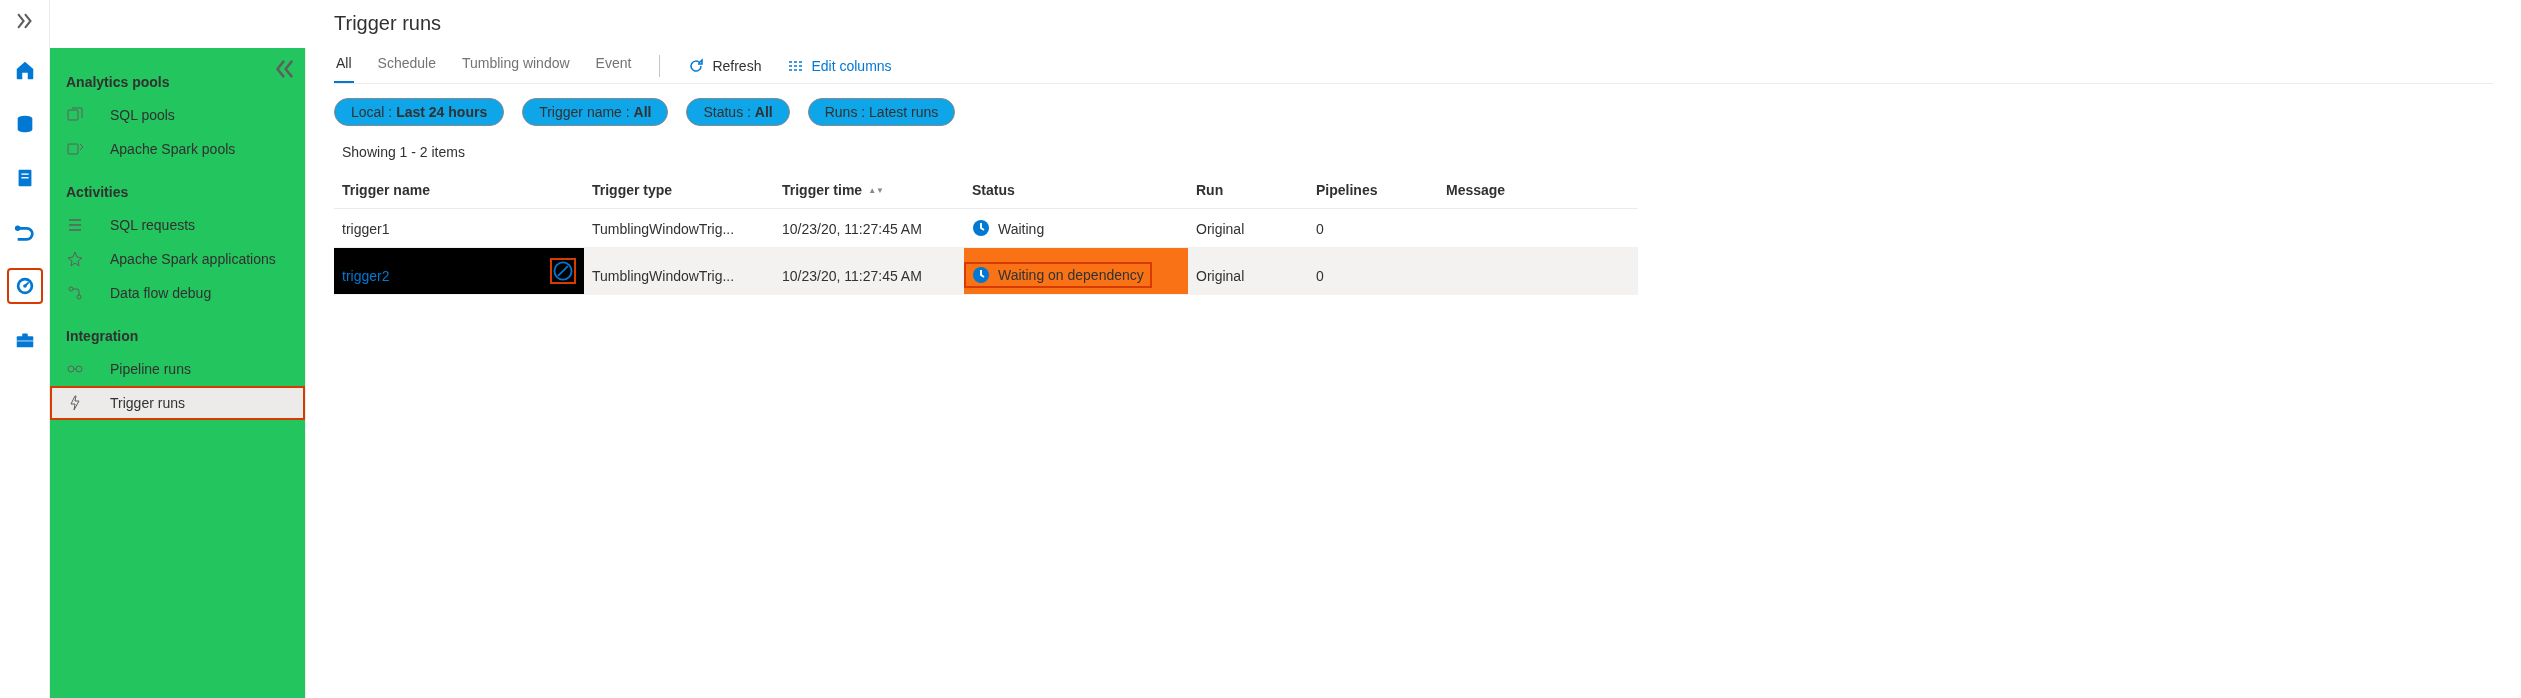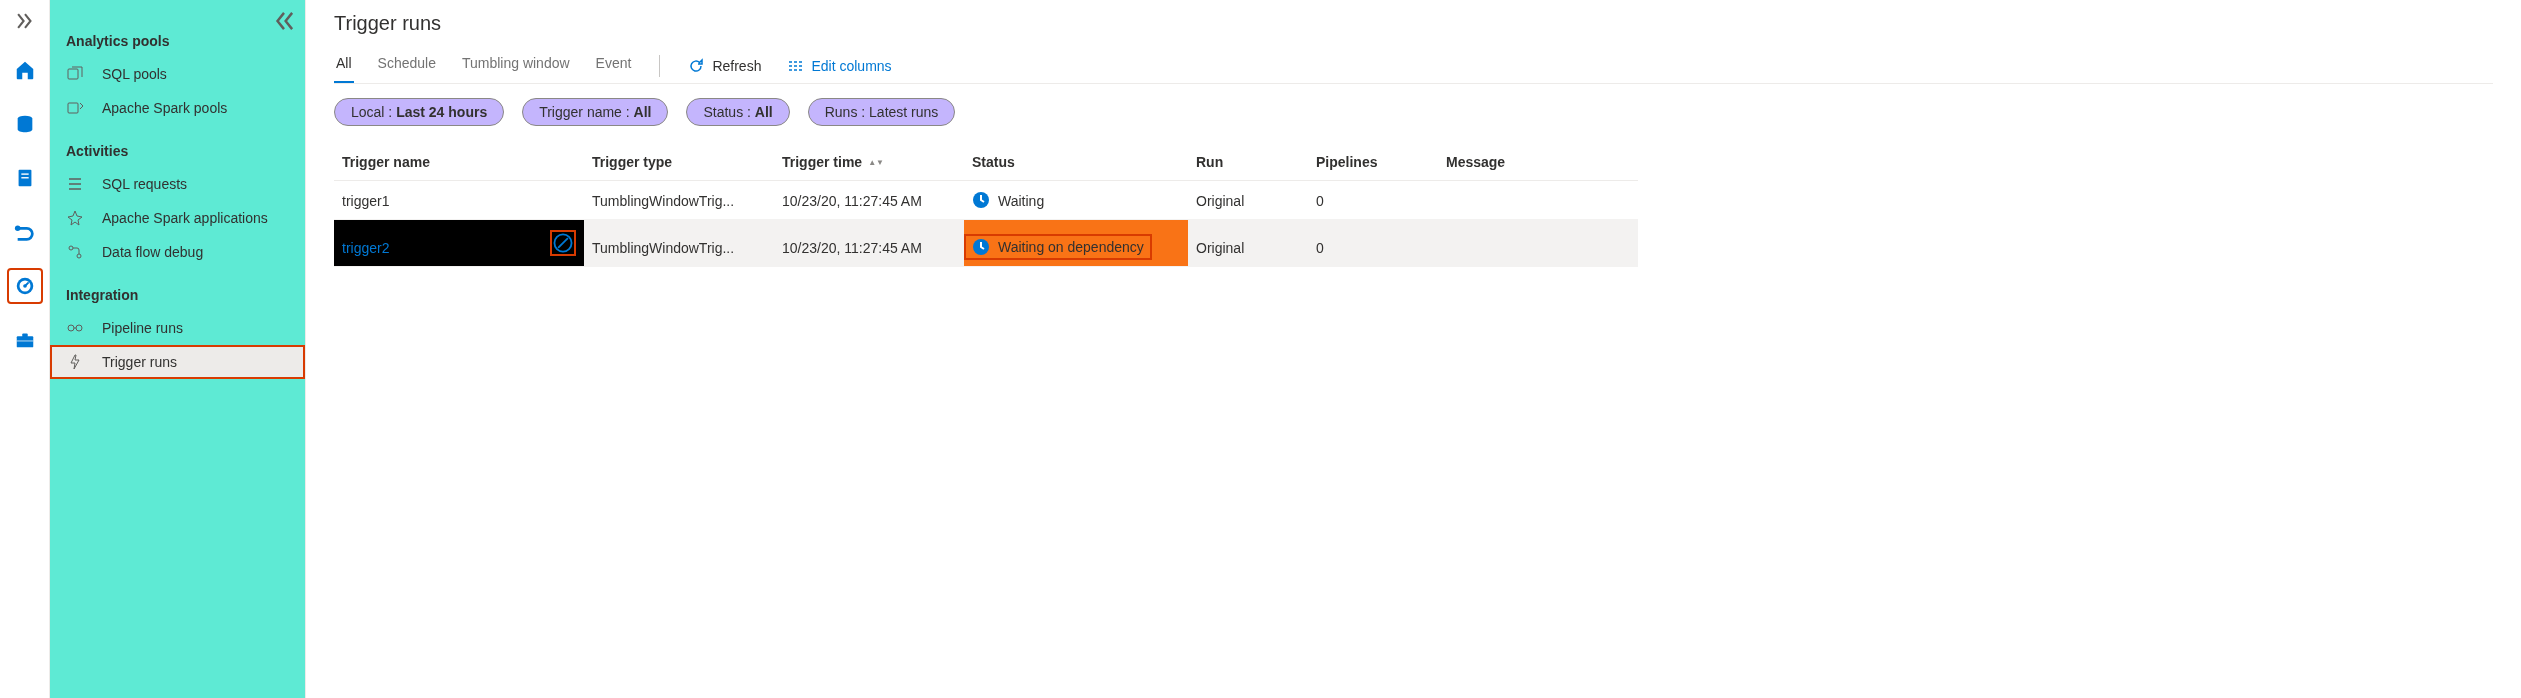--- a/index.html
+++ b/index.html
@@ -6,43 +6,43 @@
   body { background: #fff; color: #323130; font-size: 14px; display: flex; height: 698px; width: 2521px; overflow: hidden; }
   
   
   .rail { width: 50px; background: #fff; border-right: 1px solid #edebe9; padding-top: 8px; display: flex; flex-direction: column; align-items: center; gap: 18px; }
   .rail-item { width: 36px; height: 36px; display: flex; align-items: center; justify-content: center; border-radius: 4px; }
   .rail-item.highlighted { border: 2px solid #d83b01; }
   .rail svg { width: 22px; height: 22px; }
   .collapse-btn { width: 26px; height: 26px; display: flex; align-items: center; justify-content: center; }
   
   
-  .sidebar { width: 256px; background: #5eead4; border-right: 1px solid #edebe9; padding-top: 15px; position: relative; }
+  .sidebar { width: 256px; background: #22c55e; border-right: 1px solid #edebe9; padding-top: 8px; position: relative; margin-top: 48px; }
   .sidebar-collapse { position: absolute; top: 8px; right: 8px; }
   .section-head { font-weight: 600; font-size: 14px; padding: 18px 16px 8px 16px; color: #323130; }
-  .side-item { display: flex; align-items: center; gap: 18px; padding: 8px 16px; cursor: pointer; color: #323130; }
+  .side-item { display: flex; align-items: center; gap: 26px; padding: 8px 16px; cursor: pointer; color: #323130; }
   .side-item.active { background: #edebe9; }
   .side-item.highlighted { outline: 2px solid #d83b01; outline-offset: -2px; }
   .side-item .icon { width: 18px; height: 18px; color: #605e5c; display: flex; align-items: center; justify-content: center; }
   .side-item .icon svg { width: 18px; height: 18px; }
   
   
   .main { flex: 1; padding: 12px 28px; overflow: auto; }
   .page-title { font-size: 20px; font-weight: 400; margin-bottom: 14px; }
   
   .tab-row { display: flex; align-items: center; gap: 22px; border-bottom: 1px solid #edebe9; margin-bottom: 14px; }
   .tab { padding: 6px 2px 10px 2px; cursor: pointer; color: #737373; border-bottom: 2px solid transparent; }
   .tab.active { color: #323130; border-bottom-color: #0078d4; }
   .tab-divider { width: 1px; height: 22px; background: #c8c6c4; margin: 0 4px; }
   .action { display: flex; align-items: flex-start; gap: 8px; cursor: pointer; color: #323130; padding: 4px 2px; }
   .action.blue { color: #0078d4; }
   .action svg { width: 16px; height: 16px; }
   
   .filters { display: flex; gap: 18px; margin-bottom: 18px; }
-  .pill { border: 1px solid #8a8886; border-radius: 16px; padding: 5px 16px; font-size: 14px; cursor: pointer; background: #c4b5fd; }
+  .pill { border: 1px solid #8a8886; border-radius: 16px; padding: 5px 16px; font-size: 14px; cursor: pointer; background: #0ea5e9; }
   .pill .bold { font-weight: 600; }
   
   .showing { margin-bottom: 12px; color: #323130; padding-left: 8px; }
   
   .grid { display: grid; grid-template-columns: 250px 190px 190px 224px 120px 130px 200px; }
   .grid-head { font-weight: 600; padding: 10px 8px; border-bottom: 1px solid #edebe9; display: flex; align-items: center; gap: 6px; }
   .grid-cell { padding: 10px 8px; border-bottom: 1px solid #f3f2f1; display: flex; align-items: flex-end; gap: 8px; }
   .link { color: #0078d4; cursor: pointer; }
   .status-icon { width: 18px; height: 18px; }
   .cancel-icon-box { width: 26px; height: 26px; display: flex; align-items: center; justify-content: center; margin-left: auto; }
@@ -199,20 +199,21 @@
     </div>
   </div>
 
   <div class="filters">
     <div class="pill"><span>Local : </span><span class="bold">Last 24 hours</span></div>
     <div class="pill"><span>Trigger name : </span><span class="bold">All</span></div>
     <div class="pill"><span>Status : </span><span class="bold">All</span></div>
     <div class="pill"><span>Runs : </span><span>Latest runs</span></div>
   </div>
 
+  <div class="showing">Showing 1 - 2 items</div>
 
   <div class="grid">
     <div class="grid-head">Trigger name</div>
     <div class="grid-head">Trigger type</div>
     <div class="grid-head">
       <span>Trigger time</span>
       <span class="sort-icons">▲▼</span>
     </div>
     <div class="grid-head">Status</div>
     <div class="grid-head">Run</div>

